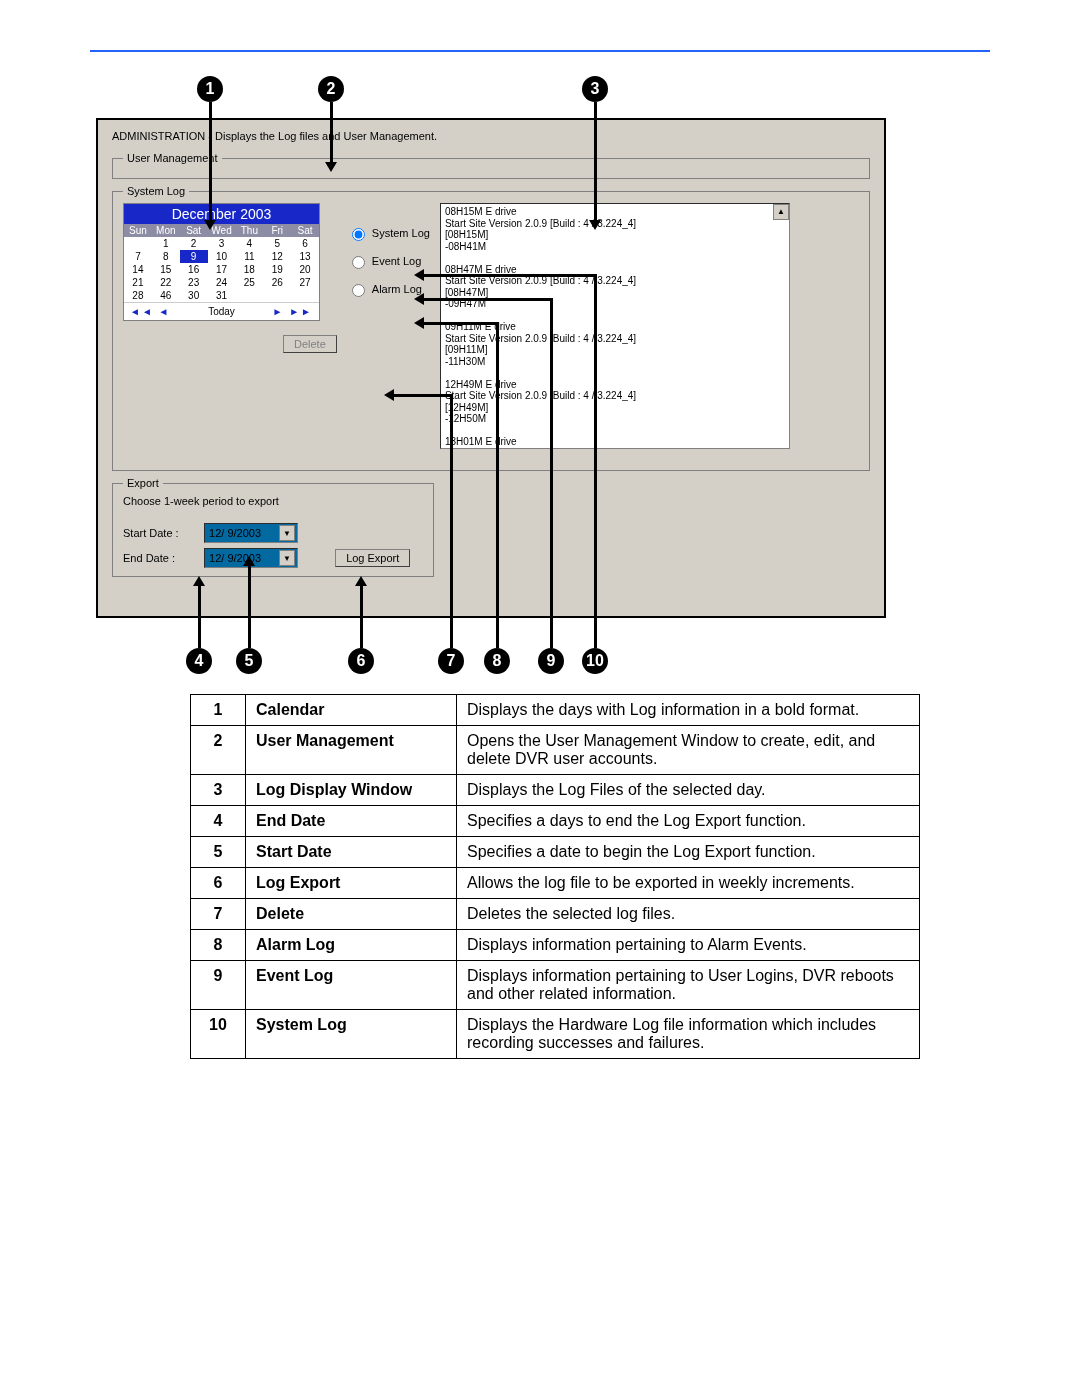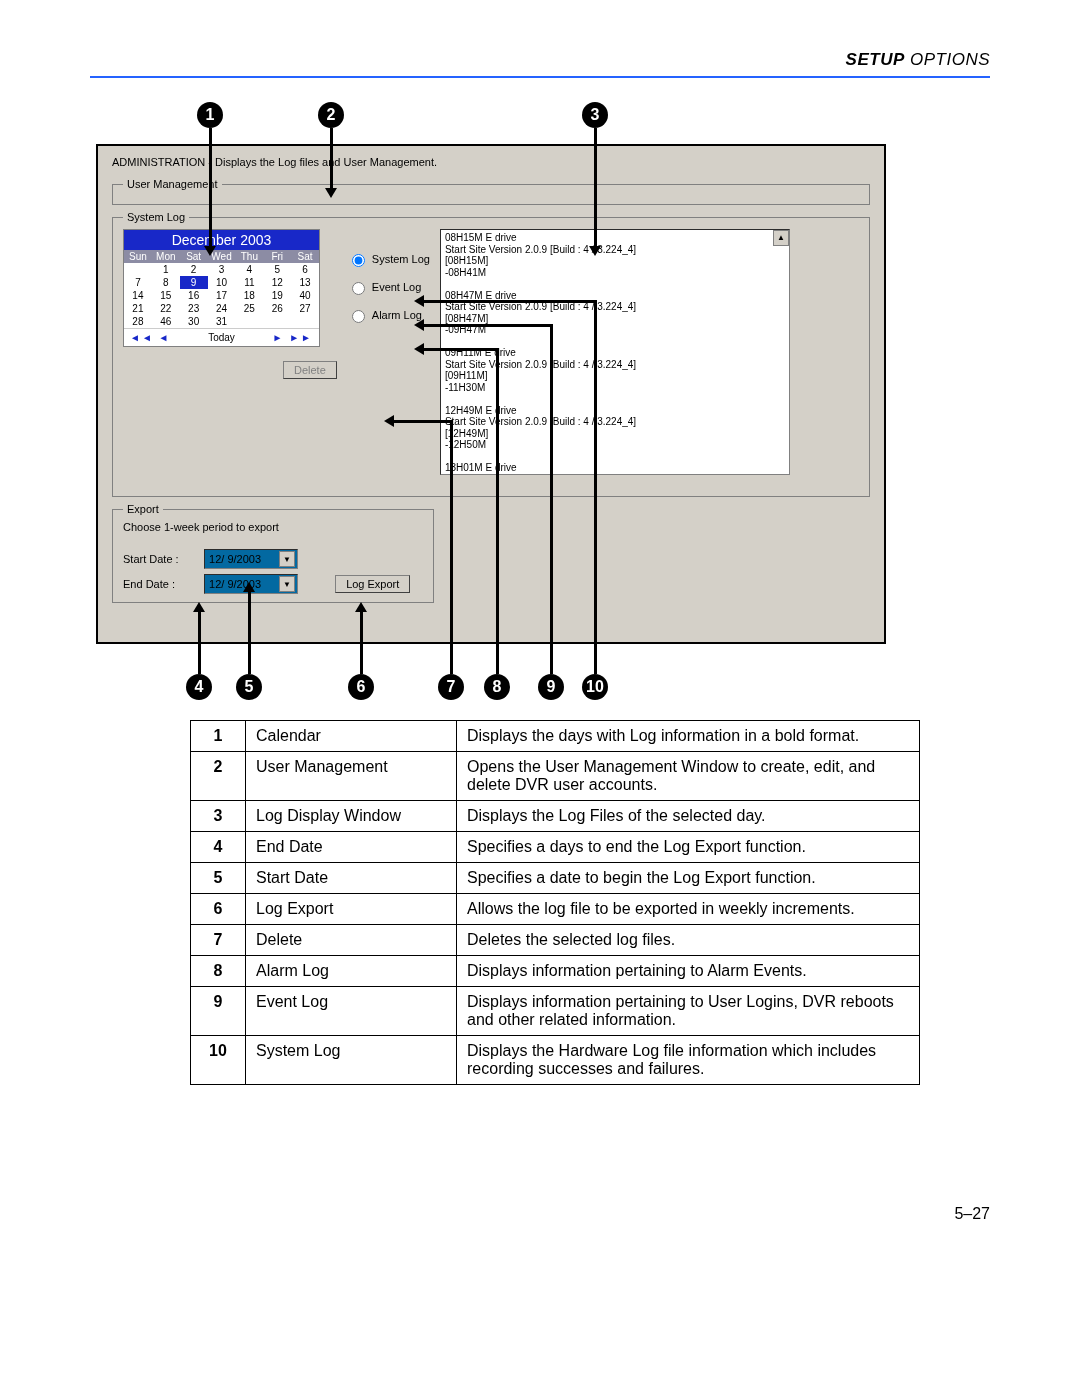--- a/index.html
+++ b/index.html
@@ -131,33 +131,30 @@
     margin-left: 100px;
     margin-top: 8px;
     font-size: 16px;
   }
   table.legend td {
     border:1px solid #000;
     padding:6px 10px;
     vertical-align: top;
   }
   table.legend td.num  { width:34px; text-align:center; font-weight:bold; }
-  table.legend td.name { width:190px; font-weight:normal; }
+  table.legend td.name { width:190px; font-weight:bold; }
 
   .footer {
     text-align:right; font-size:16px; margin-top:120px;
   }
 </style>
 </head>
 <body>
 
 <div class="page">
-  <div class="header-row">
-    <span class="bold">SETUP</span><span> OPTIONS</span>
-  </div>
   <div class="hr-blue"></div>
 
 
   <div class="diagram">
 
     <div class="callout" style="left:111px; top:0;">1</div>
     <div class="pline v" style="left:123px; top:26px; height:118px;"></div>
     <div class="arrow down" style="left:118px; top:144px;"></div>
 
     <div class="callout" style="left:232px; top:0;">2</div>
@@ -210,21 +207,21 @@
                     <div>12</div>
                     <div>13</div>
                   </div>
                   <div class="cal-row">
                     <div>14</div>
                     <div>15</div>
                     <div>16</div>
                     <div>17</div>
                     <div>18</div>
                     <div>19</div>
-                    <div>40</div>
+                    <div>20</div>
                   </div>
                   <div class="cal-row">
                     <div>21</div>
                     <div>22</div>
                     <div>23</div>
                     <div>24</div>
                     <div>25</div>
                     <div>26</div>
                     <div>27</div>
                   </div>
@@ -404,14 +401,13 @@
           <td>Displays information pertaining to User Logins, DVR reboots and other related information.</td>
         </tr>
         <tr>
           <td class="num">10</td>
           <td class="name">System Log</td>
           <td>Displays the Hardware Log file information which includes recording successes and failures.</td>
         </tr>
       </tbody>
   </table>
 
-  <div class="footer">5–27</div>
 </div>
 
 </body></html>

